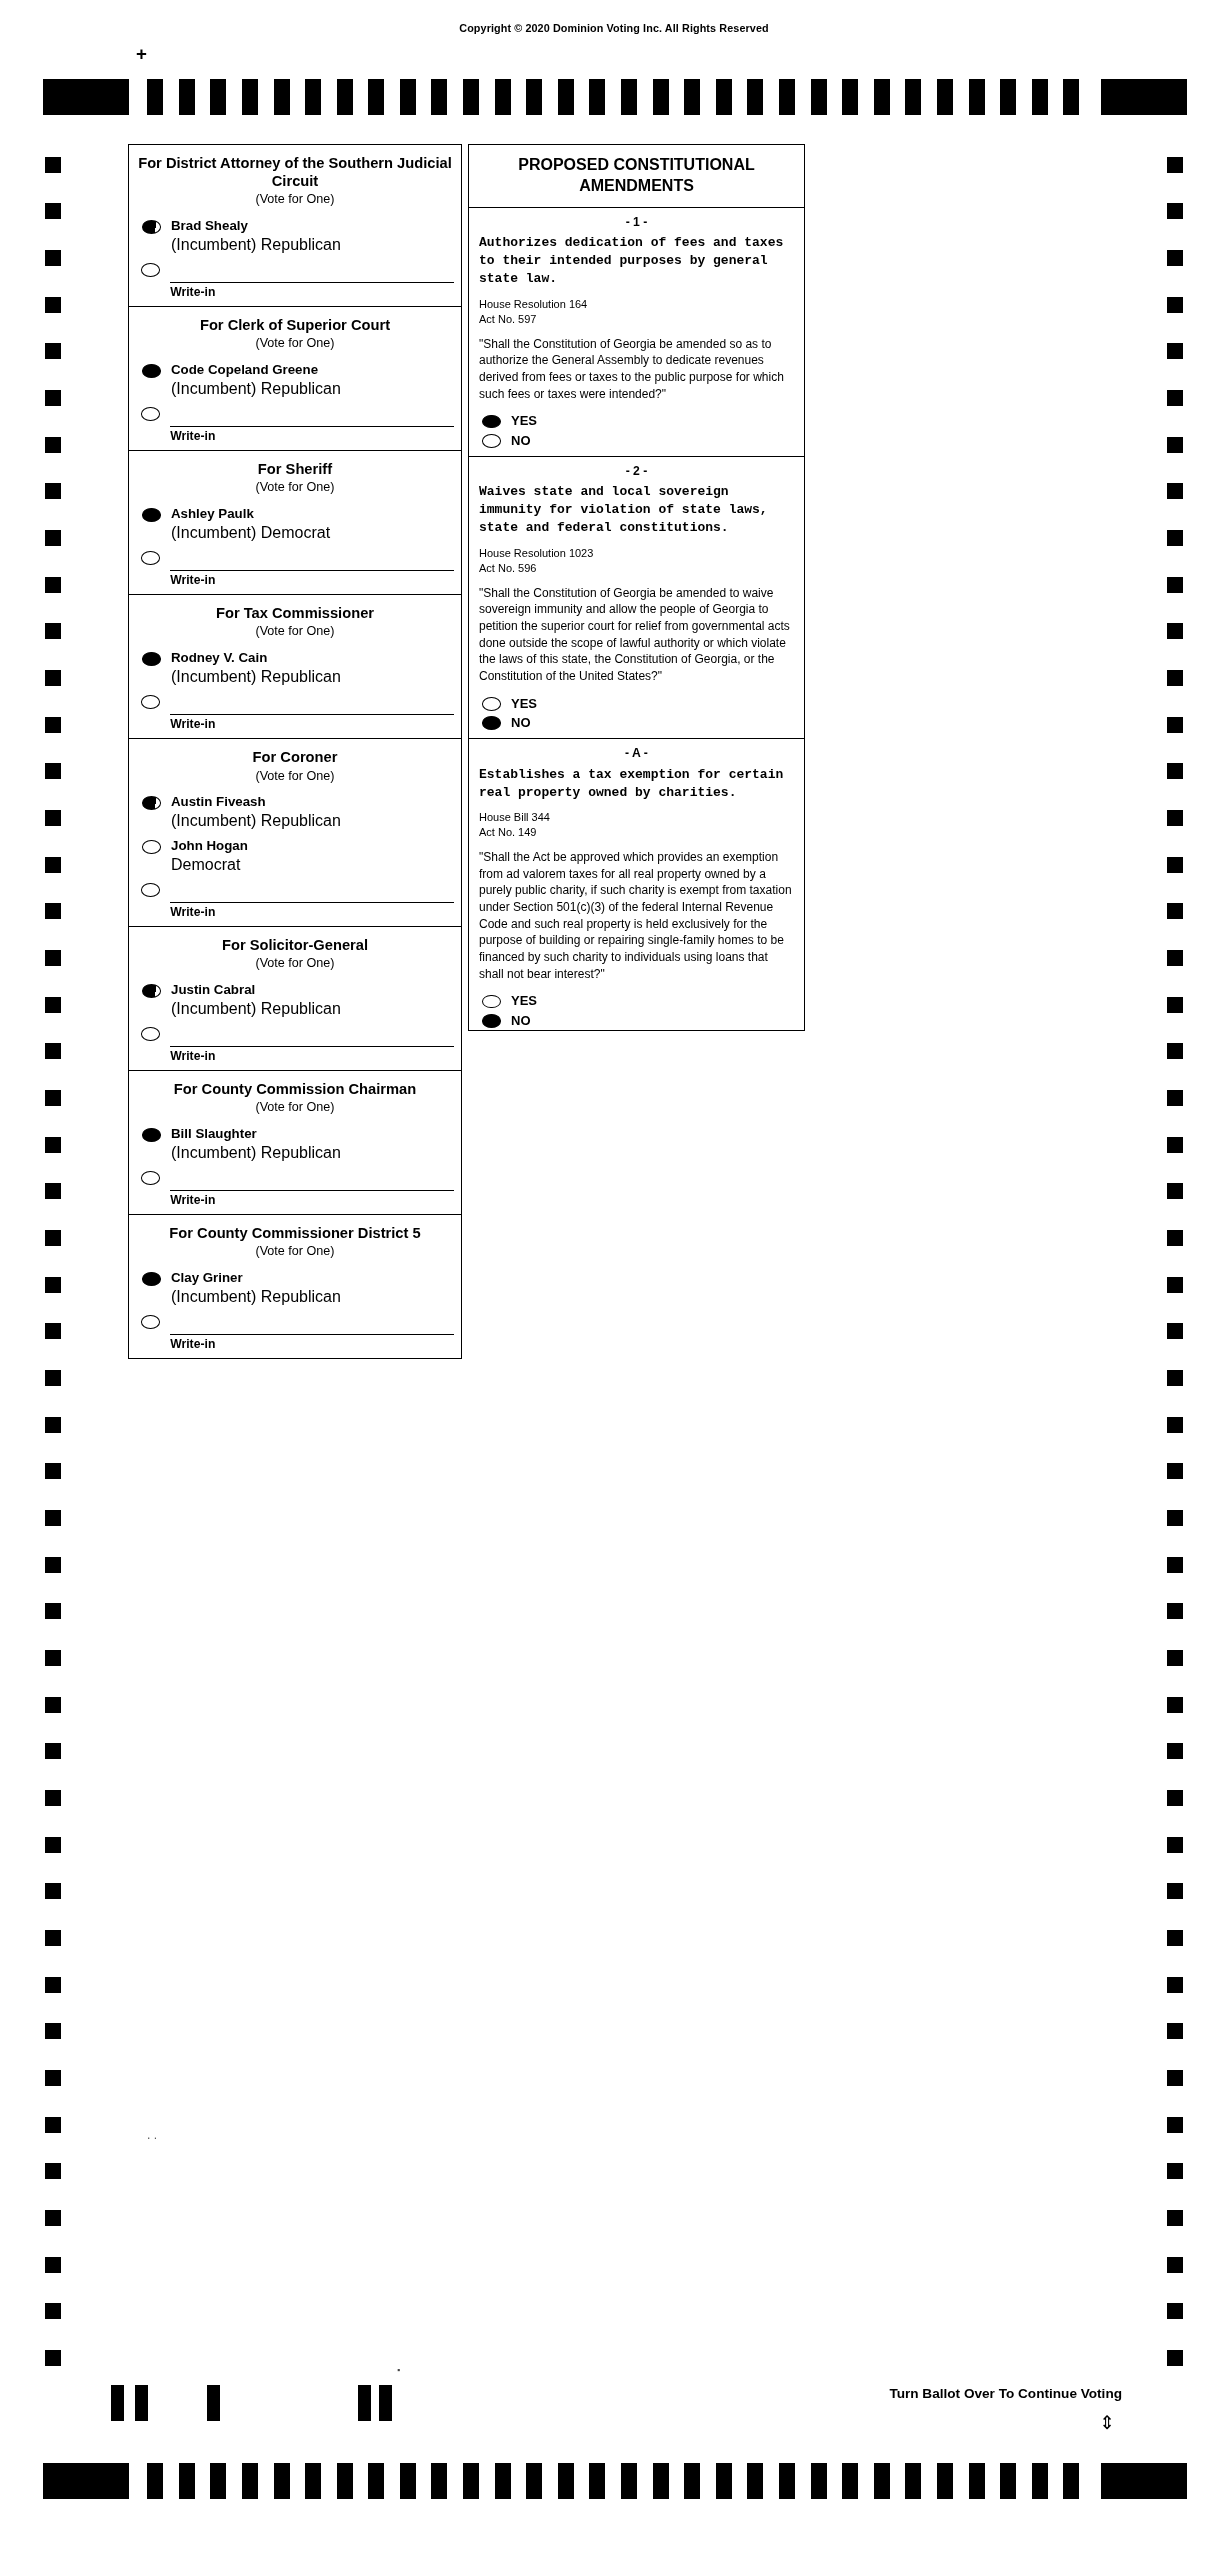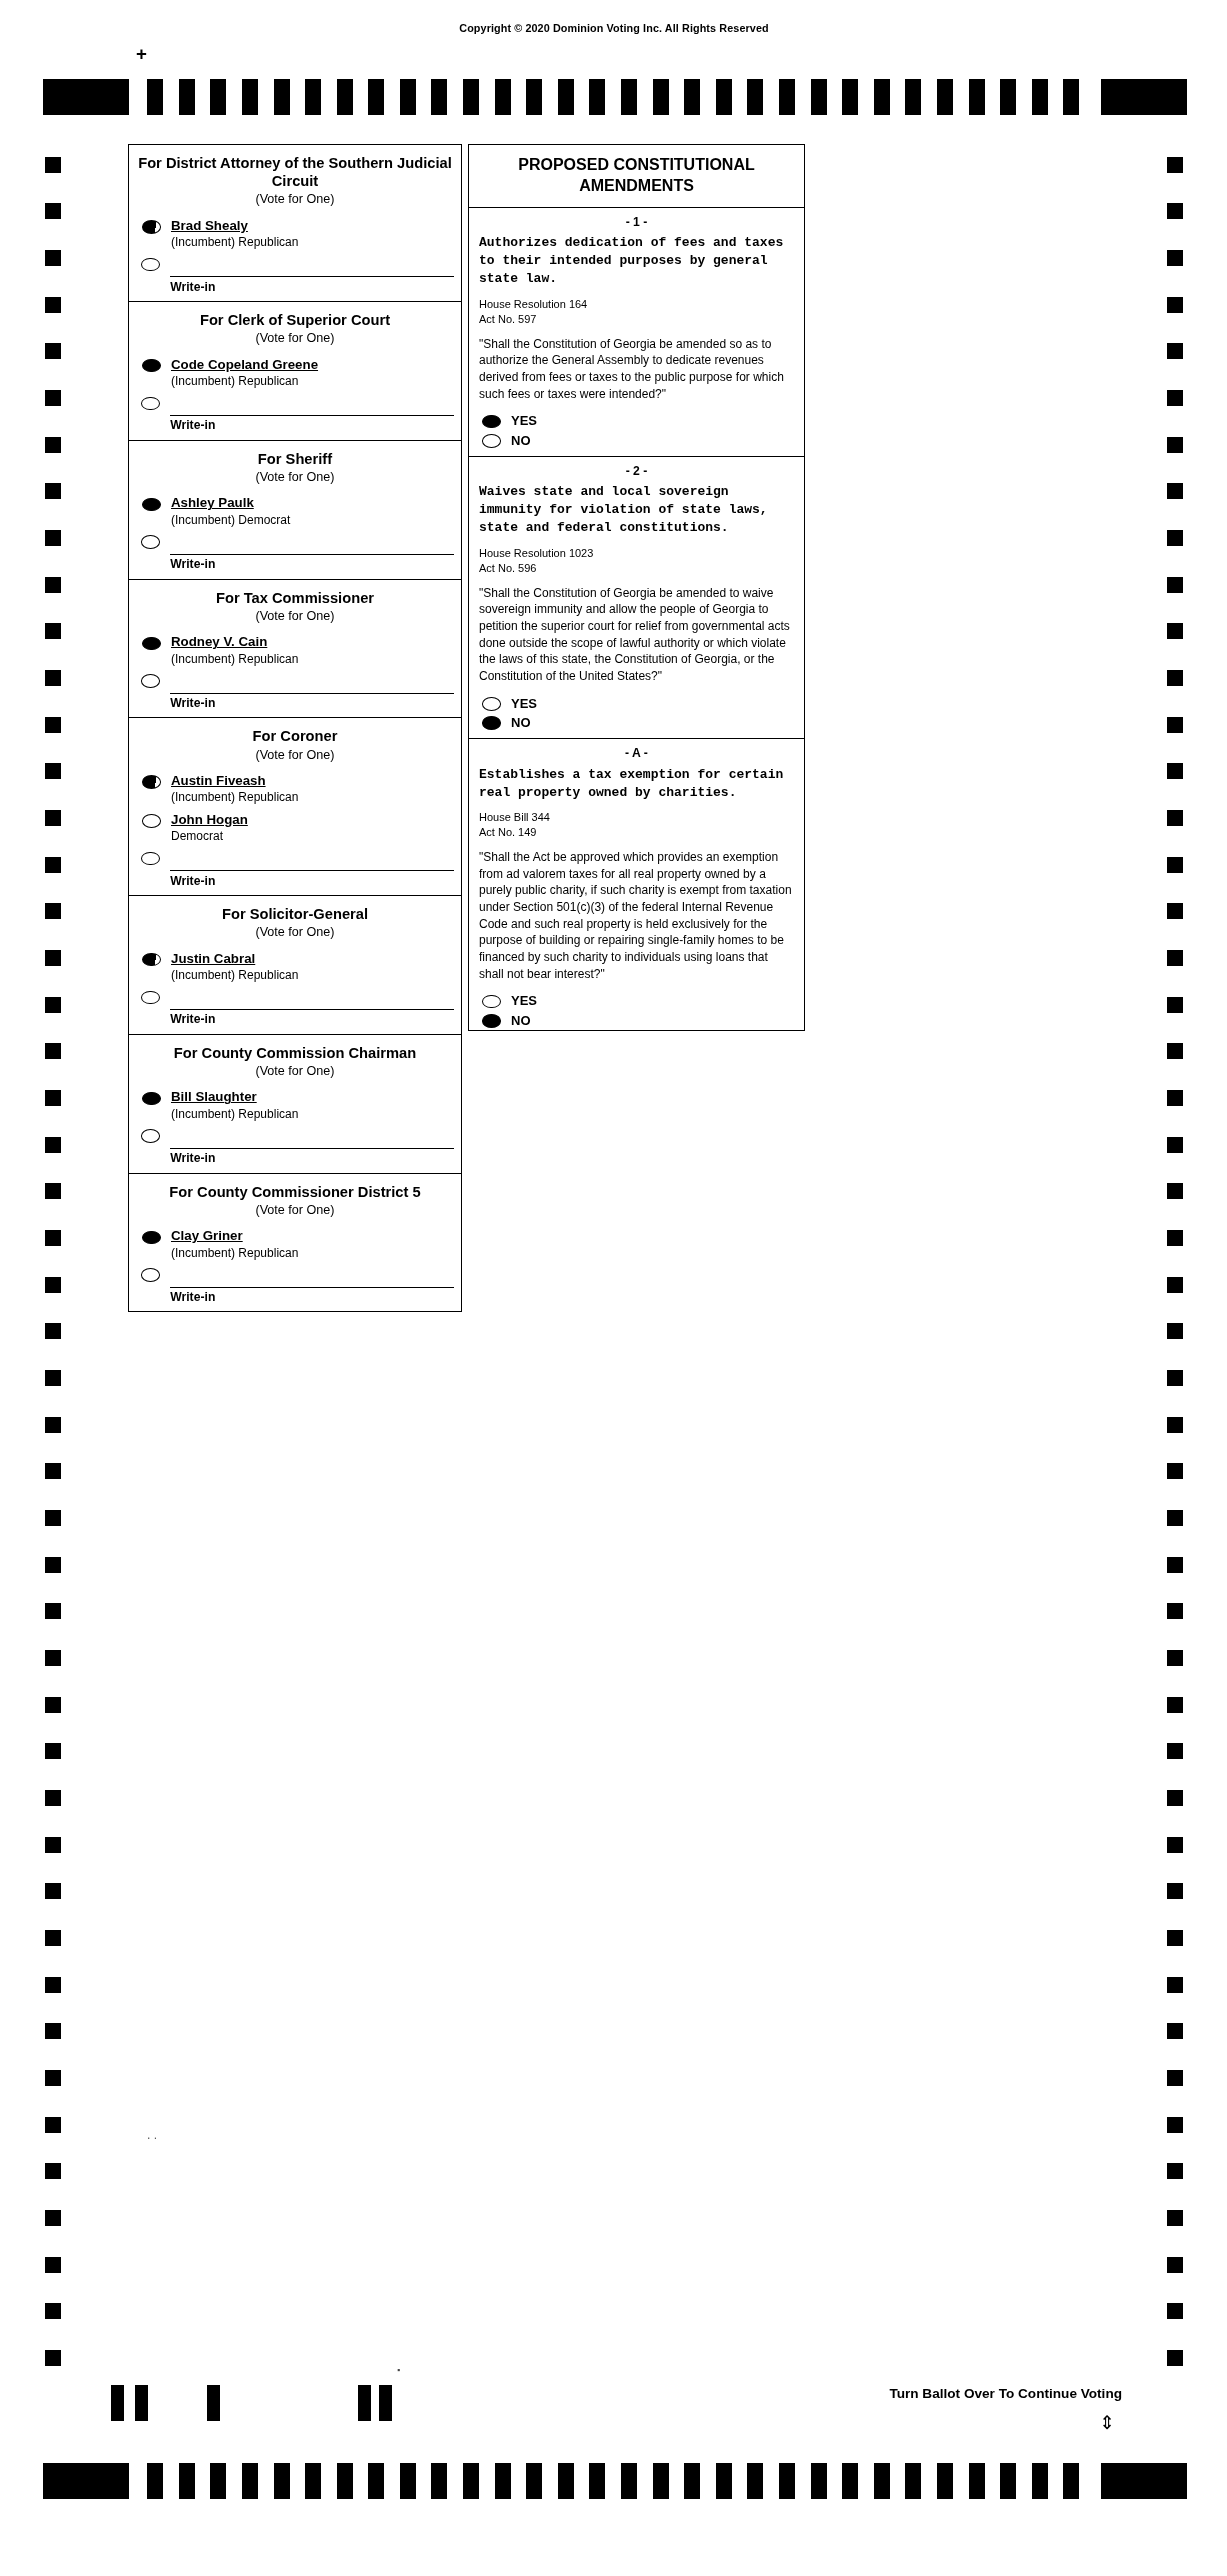--- a/index.html
+++ b/index.html
@@ -18,22 +18,22 @@
   .colA{left:128px;top:144px;width:334px;}
   .colB{left:468px;top:144px;width:337px;}
 
   .contest{border-bottom:1.4px solid #000;padding:0;}
   .contest:last-child{border-bottom:none;}
 
   .ctitle{text-align:center;font-weight:bold;font-size:14.7px;line-height:1.22;padding:10px 7.2px 0 7.2px;}
   .cvote{text-align:center;font-size:12.6px;padding:1.4px 7.2px 7.2px 7.2px;}
 
   .cand{position:relative;padding:4.3px 7.2px 1.4px 42px;min-height:21.5px;}
-  .cname{font-weight:bold;font-size:13.3px;line-height:1.25;text-decoration:underline;}
-  .cdesc{font-size:12px;line-height:1.3;margin-top:0.7px;}
+  .cname{font-weight:bold;font-size:13.3px;line-height:1.25;}
+  .cdesc{font-size:16px;line-height:1.3;margin-top:0.7px;}
 
   .oval{position:absolute;left:13px;top:6.5px;width:18.7px;height:13.6px;border:1.4px solid #000;border-radius:50%;box-sizing:border-box;background:#fff;}
   .oval.filled{background:#000;}
   .oval.partial{background:linear-gradient(100deg,#000 72%,#fff 72%);}
 
   .writein{padding:0 7.2px 7.2px 7.2px;}
   .wline{margin-left:34px;border-bottom:1.1px solid #000;height:24.4px;position:relative;}
   .wlabel{font-size:12.2px;font-weight:bold;padding-left:34px;padding-top:2.2px;}
   .wioval{position:absolute;left:-29px;top:5.7px;width:18.7px;height:13.6px;border:1.4px solid #000;border-radius:50%;box-sizing:border-box;background:#fff;}
 

